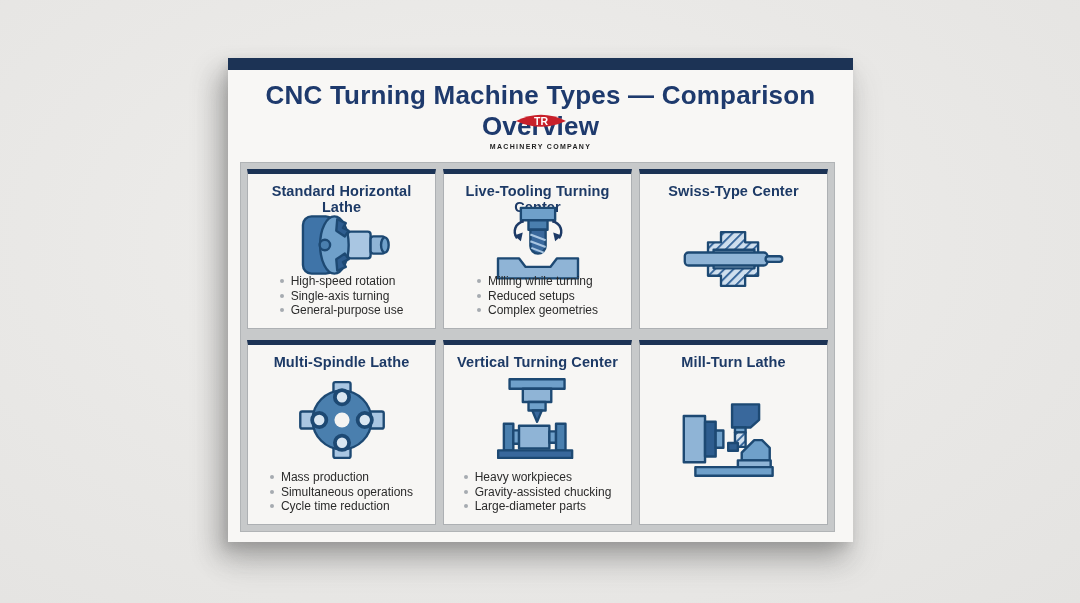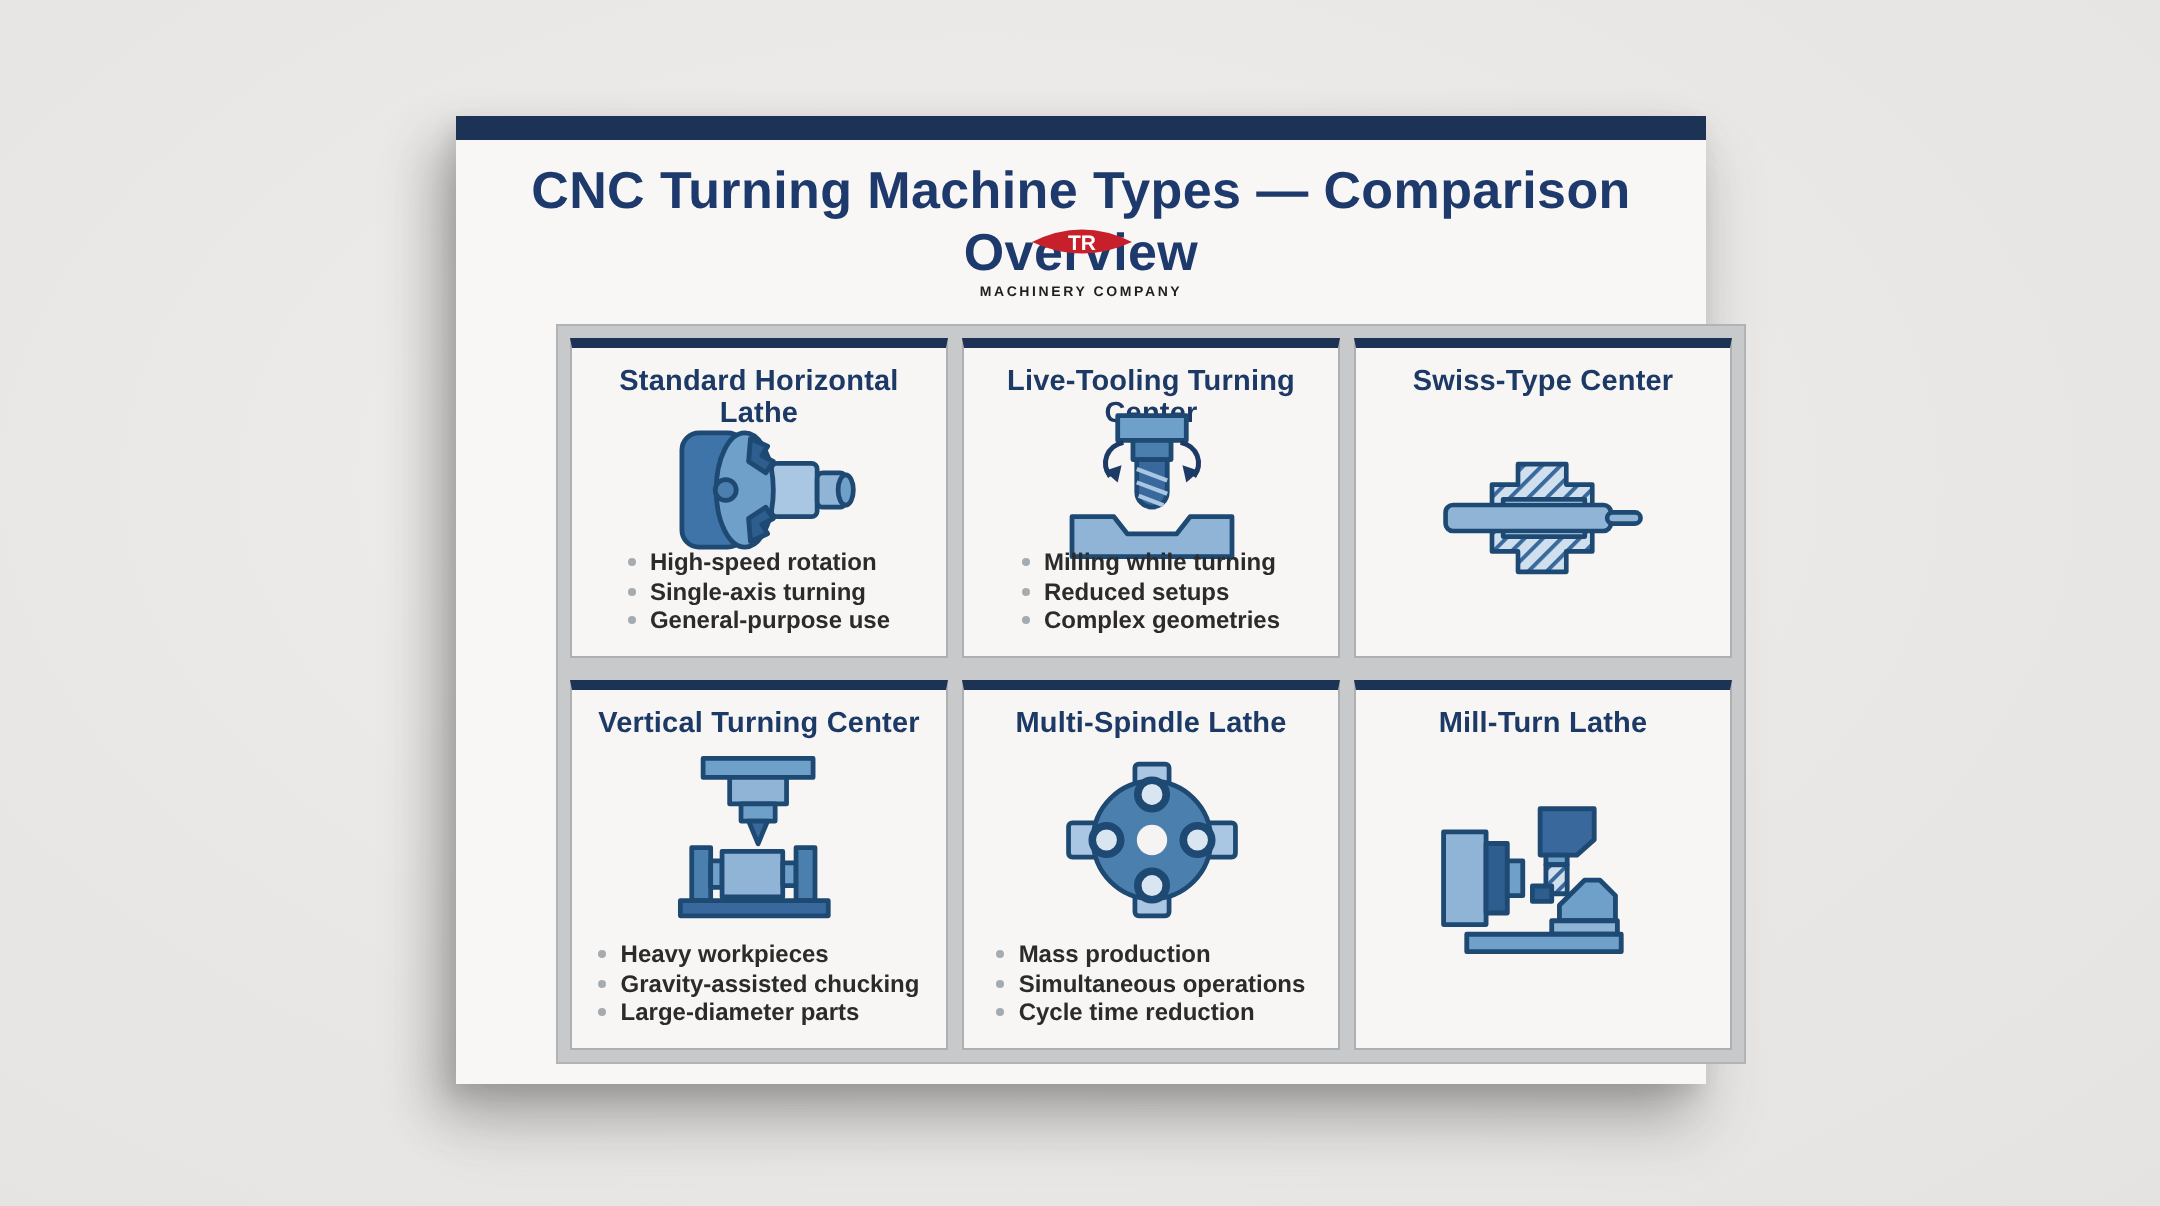--- a/index.html
+++ b/index.html
@@ -8,27 +8,27 @@
          background:radial-gradient(ellipse at 45% 40%, #f0efed 0%, #e9e8e6 55%, #e4e3e1 100%);}
   .poster{position:absolute;left:228px;top:58px;width:625px;height:484px;background:#f8f7f5;
           box-shadow:-12px 14px 24px rgba(70,70,70,.30), -3px 5px 9px rgba(70,70,70,.14), 0 20px 30px rgba(70,70,70,.18);}
   .topbar{position:absolute;left:0;top:0;width:100%;height:12px;background:#1c3355;}
   .title{position:absolute;left:0;top:22px;width:100%;text-align:center;margin:0;
          font-size:26px;font-weight:bold;color:#1e3a6d;letter-spacing:.2px;}
   .logo{position:absolute;left:0;top:55px;width:100%;display:flex;flex-direction:column;align-items:center;gap:12px;}
   .logo-company{font-size:7px;font-weight:bold;letter-spacing:1.3px;color:#1f1f1f;margin-top:2px;}
   .panel{position:absolute;left:12px;top:104px;width:595px;height:370px;box-sizing:border-box;
          background:#c7c9ca;border:1px solid #b1b4b6;padding:6px;
-         display:grid;grid-template-columns:repeat(3,1fr);grid-template-rows:160px auto;column-gap:7px;row-gap:11px;margin-left:38px;}
+         display:grid;grid-template-columns:repeat(3,1fr);grid-template-rows:160px auto;column-gap:7px;row-gap:11px;}
   .card{background:#f7f6f4;border:1px solid #adb0b3;border-top:5px solid #1c3355;box-sizing:border-box;
         display:flex;flex-direction:column;align-items:center;padding:6px 8px 9px;min-height:0;}
   .card-title{margin:3px 0 0;font-size:14.5px;font-weight:bold;color:#1d3a66;text-align:center;letter-spacing:.1px;}
   .art{flex:1;display:flex;align-items:center;justify-content:center;min-height:0;}
   .art svg{display:block;}
-  ul.features{list-style:none;margin:0 0 1px;padding:0;width:fit-content;align-self:center;margin-top:auto;font-weight:bold;}
+  ul.features{list-style:none;margin:0 0 1px;padding:0;width:fit-content;align-self:center;margin-top:auto;}
   ul.features li{display:flex;align-items:flex-start;gap:7px;font-size:12px;line-height:14.6px;color:#2b2b2b;}
   .dot{flex:none;width:4px;height:4px;border-radius:50%;background:#a6abb0;margin-top:5px;}
 </style>
 </head>
 <body>
 
 <div class="stage">
   <div class="poster">
     <div class="topbar"></div>
     <h1 class="title">CNC Turning Machine Types — Comparison Overview</h1>
@@ -126,20 +126,54 @@
               <path d="M30,24 h14 v-11 h26 v11 h14 v36 h-14 v11 h-26 v-11 h-14 z" fill="url(#hatchA)"></path>
               <rect x="36" y="32" width="44" height="20" fill="#bcd4e8"></rect>
               <rect x="5" y="35" width="89" height="14" rx="4" fill="#8fb4d6"></rect>
               <rect x="92" y="39" width="18" height="6" rx="3" fill="#8fb4d6"></rect>
             </g>
           </svg>
         </div>
       </section>
 
       <section class="card">
+        <h2 class="card-title">Multi-Spindle Lathe</h2>
+        <div class="art">
+          <svg width="110" height="86" viewBox="0 0 116 88">
+            <g stroke="#1d4973" stroke-width="2.5" stroke-linejoin="round">
+              <rect x="49" y="4" width="18" height="16" rx="2" fill="#a9c6e2"></rect>
+              <rect x="49" y="68" width="18" height="16" rx="2" fill="#a9c6e2"></rect>
+              <rect x="14" y="35" width="16" height="18" rx="2" fill="#a9c6e2"></rect>
+              <rect x="86" y="35" width="16" height="18" rx="2" fill="#a9c6e2"></rect>
+              <circle cx="58" cy="44" r="31" fill="#4a7fae"></circle>
+              <circle cx="58" cy="20" r="7.5" fill="#d9e6f1" stroke-width="4"></circle>
+              <circle cx="58" cy="68" r="7.5" fill="#d9e6f1" stroke-width="4"></circle>
+              <circle cx="34" cy="44" r="7.5" fill="#d9e6f1" stroke-width="4"></circle>
+              <circle cx="82" cy="44" r="7.5" fill="#d9e6f1" stroke-width="4"></circle>
+              <circle cx="58" cy="44" r="8" fill="#f5f4f2" stroke="none"></circle>
+            </g>
+          </svg>
+        </div>
+        <ul class="features">
+          <li>
+              <span class="dot"></span>
+              <span>Mass production</span>
+            </li>
+          <li>
+              <span class="dot"></span>
+              <span>Simultaneous operations</span>
+            </li>
+          <li>
+              <span class="dot"></span>
+              <span>Cycle time reduction</span>
+            </li>
+        </ul>
+      </section>
+
+      <section class="card">
         <h2 class="card-title">Vertical Turning Center</h2>
         <div class="art">
           <svg width="110" height="88" viewBox="0 0 116 92">
             <g stroke="#1d4973" stroke-width="2.5" stroke-linejoin="round">
               <rect x="28" y="3" width="58" height="10" fill="#6fa0ca"></rect>
               <rect x="42" y="13" width="30" height="14" fill="#8fb4d6"></rect>
               <rect x="48" y="27" width="18" height="9" fill="#6fa0ca"></rect>
               <path d="M52,36 h10 l-5,12 z" fill="#39689c"></path>
               <rect x="22" y="50" width="10" height="28" fill="#4a7fae"></rect>
               <rect x="32" y="57" width="6" height="14" fill="#6fa0ca"></rect>
@@ -160,54 +194,20 @@
               <span>Gravity-assisted chucking</span>
             </li>
           <li>
               <span class="dot"></span>
               <span>Large-diameter parts</span>
             </li>
         </ul>
       </section>
 
       <section class="card">
-        <h2 class="card-title">Multi-Spindle Lathe</h2>
-        <div class="art">
-          <svg width="110" height="86" viewBox="0 0 116 88">
-            <g stroke="#1d4973" stroke-width="2.5" stroke-linejoin="round">
-              <rect x="49" y="4" width="18" height="16" rx="2" fill="#a9c6e2"></rect>
-              <rect x="49" y="68" width="18" height="16" rx="2" fill="#a9c6e2"></rect>
-              <rect x="14" y="35" width="16" height="18" rx="2" fill="#a9c6e2"></rect>
-              <rect x="86" y="35" width="16" height="18" rx="2" fill="#a9c6e2"></rect>
-              <circle cx="58" cy="44" r="31" fill="#4a7fae"></circle>
-              <circle cx="58" cy="20" r="7.5" fill="#d9e6f1" stroke-width="4"></circle>
-              <circle cx="58" cy="68" r="7.5" fill="#d9e6f1" stroke-width="4"></circle>
-              <circle cx="34" cy="44" r="7.5" fill="#d9e6f1" stroke-width="4"></circle>
-              <circle cx="82" cy="44" r="7.5" fill="#d9e6f1" stroke-width="4"></circle>
-              <circle cx="58" cy="44" r="8" fill="#f5f4f2" stroke="none"></circle>
-            </g>
-          </svg>
-        </div>
-        <ul class="features">
-          <li>
-              <span class="dot"></span>
-              <span>Mass production</span>
-            </li>
-          <li>
-              <span class="dot"></span>
-              <span>Simultaneous operations</span>
-            </li>
-          <li>
-              <span class="dot"></span>
-              <span>Cycle time reduction</span>
-            </li>
-        </ul>
-      </section>
-
-      <section class="card">
         <h2 class="card-title">Mill-Turn Lathe</h2>
         <div class="art">
           <svg width="112" height="86" viewBox="0 0 116 88">
             <defs>
               <pattern id="hatchB" width="6" height="6" patternUnits="userSpaceOnUse" patternTransform="rotate(45)">
                 <rect width="6" height="6" fill="#cfdfee"></rect>
                 <line x1="1" y1="0" x2="1" y2="6" stroke="#39689c" stroke-width="2"></line>
               </pattern>
             </defs>
             <g stroke="#1d4973" stroke-width="2.5" stroke-linejoin="round">

